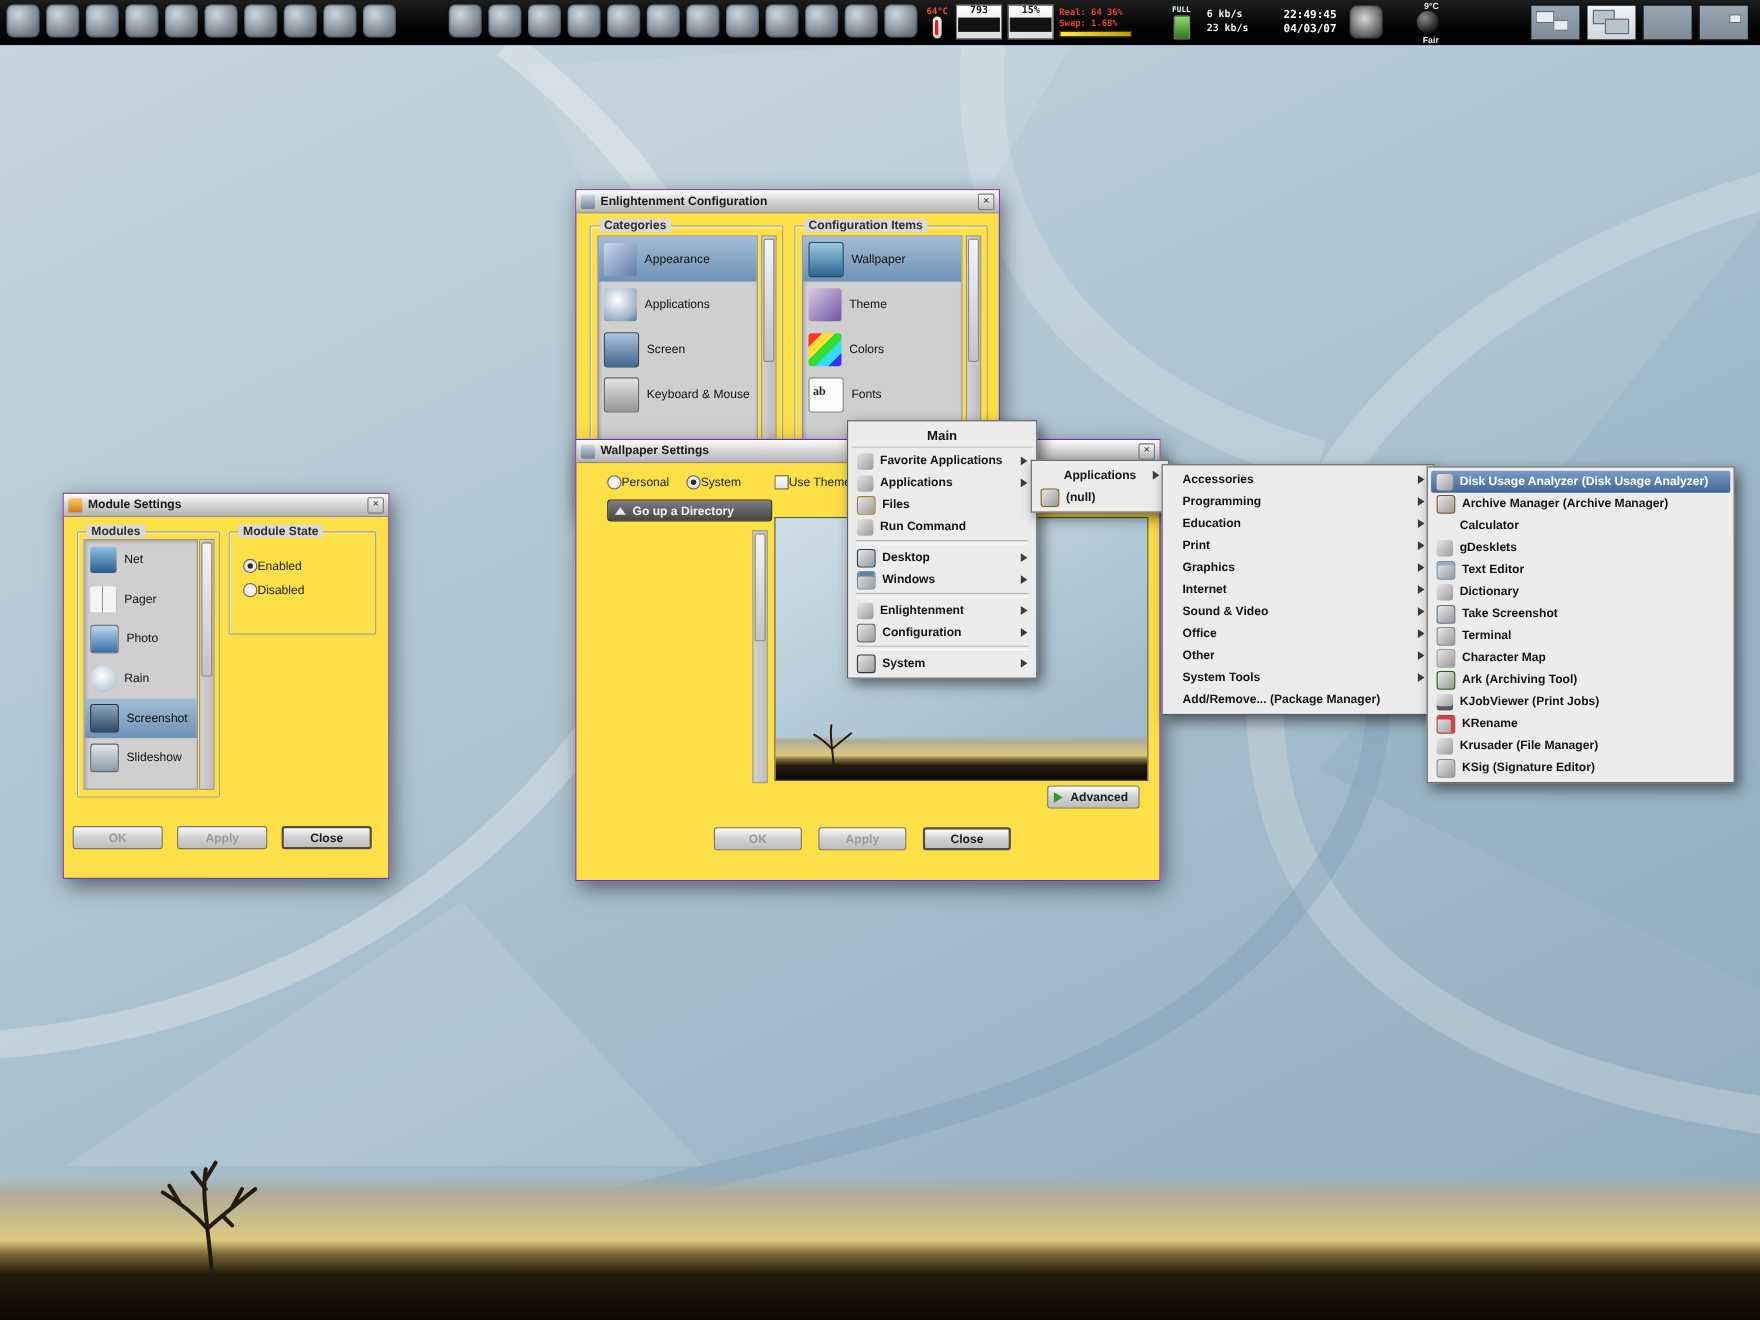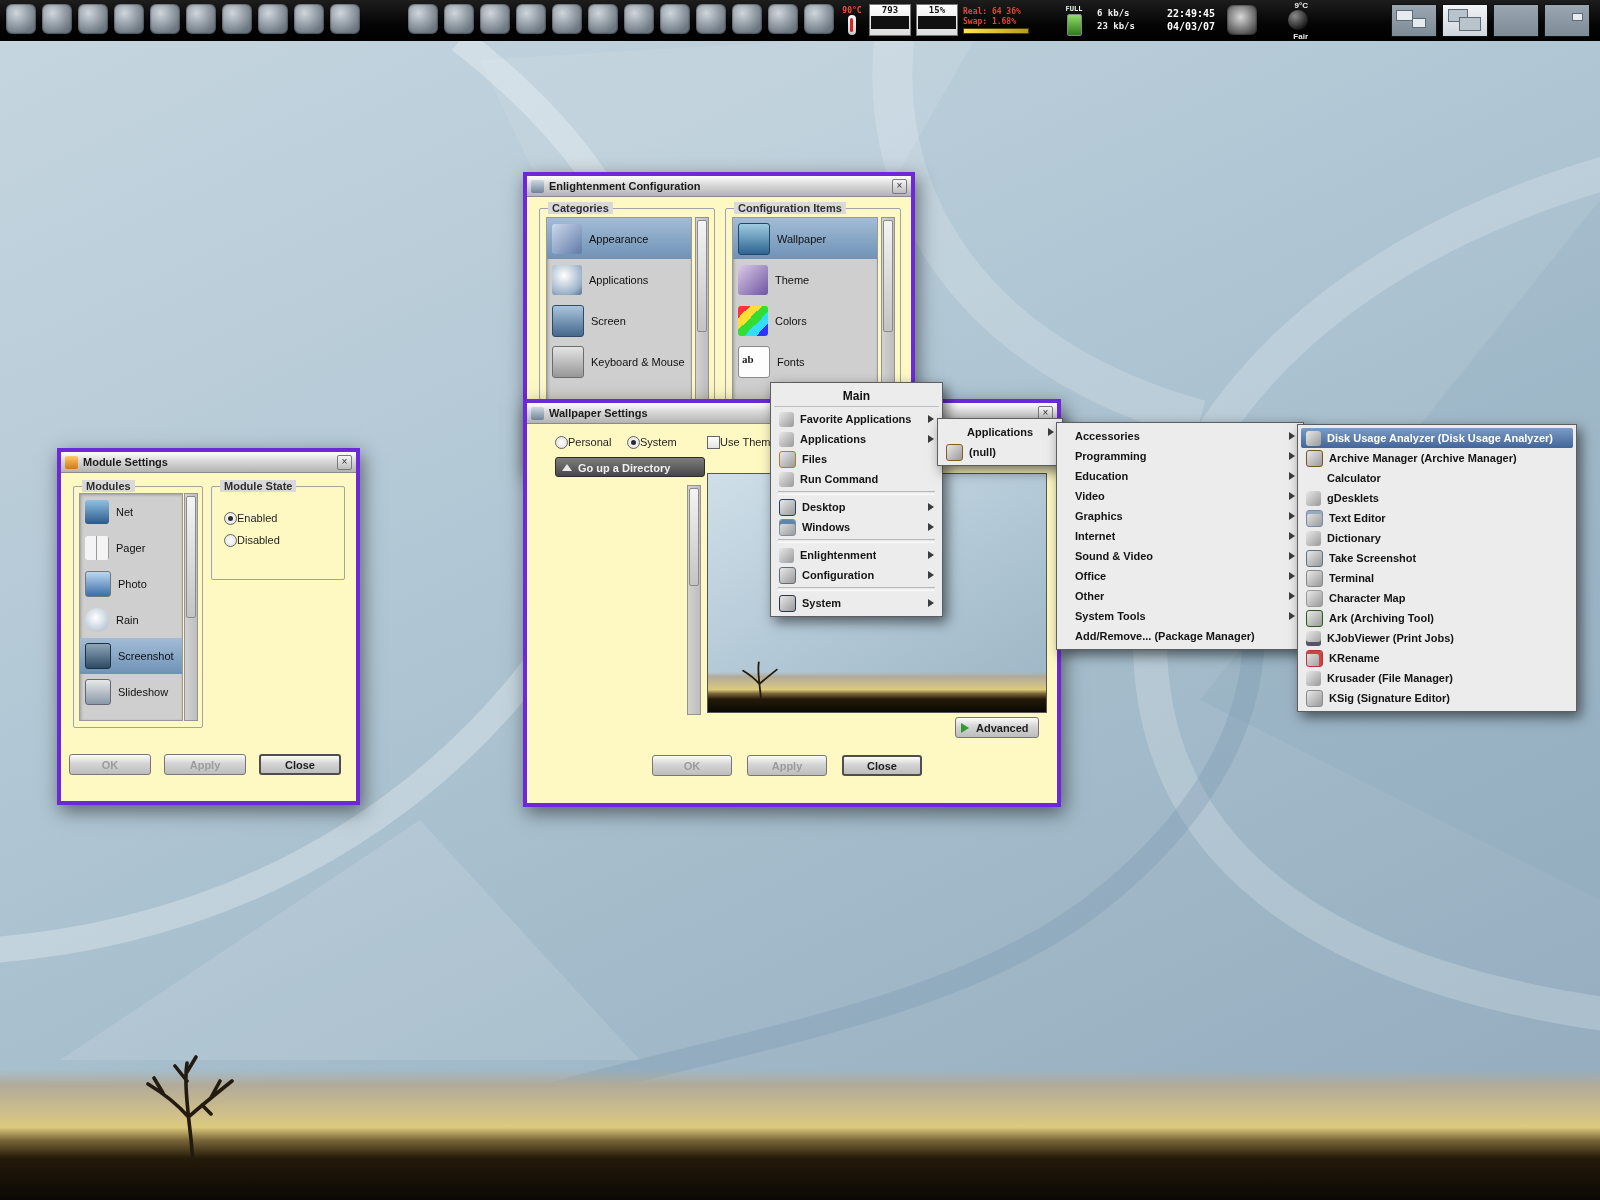--- a/index.html
+++ b/index.html
@@ -37,21 +37,21 @@
   .netg{width:58px;color:#f2f2f2;font:bold 9px "DejaVu Sans Mono",monospace;line-height:13px;text-align:left}
   .clockg{width:62px;color:#fff;font:bold 10px "DejaVu Sans Mono",monospace;line-height:13px;text-align:center}
   #weather{position:absolute;left:1264px;top:1px;width:44px;text-align:right;color:#eee;font:bold 8px "Liberation Sans",sans-serif}
   .w-ball{display:inline-block;width:20px;height:20px;border-radius:50%;background:radial-gradient(circle at 35% 30%,#8a8a8a,#151515 75%)}
   #pager{position:absolute;right:10px;top:4px;display:flex;gap:5px}
   .pcell{position:relative;width:44px;height:31px;border:1px solid #111;background:linear-gradient(#9aa7b2,#7d8b97);display:inline-block}
   .pcell.active{background:linear-gradient(#f2f4f6,#cfd6db)}
   .pcell i{position:absolute;background:#e6ebef;border:1px solid #5d6a76}
   .pcell.active i{background:#b9c3cc}
   
-  .window{position:absolute;background:#fef9c3;border:4px solid #6d28d9;
+  .window{position:absolute;background:#fde047;border:1px solid #6d28d9;
     box-shadow:3px 6px 18px rgba(0,0,0,.5)}
   .titlebar{height:20px;display:flex;align-items:center;gap:5px;padding:0 4px;
     background:linear-gradient(#ffffff,#d8d8d8 45%,#b3b3b3);border-bottom:1px solid #8a8a8a}
   .win-icon{width:13px;height:13px;border-radius:2px;background:linear-gradient(#cfd9e2,#6f8398)}
   [data-name="module-window-icon"]{background:linear-gradient(#ffc96a,#d07818)}
   .title{font:bold 11px "Liberation Sans",sans-serif;color:#1a1a1a;white-space:nowrap}
   .close-btn{margin-left:auto;width:13px;height:13px;border:1px solid #7a7a7a;border-radius:2px;
     background:linear-gradient(#f6f6f6,#bdbdbd);font:10px/12px "Liberation Sans",sans-serif;
     text-align:center;color:#333;cursor:default}
   .frame{position:absolute;border:1px solid #a3a3a3;border-radius:2px;box-shadow:inset 1px 1px 0 #f2f2f2}
@@ -190,21 +190,21 @@
       <span class="dock-icon" data-name="dock-icon"></span>
       <span class="dock-icon" data-name="dock-icon"></span>
       <span class="dock-icon" data-name="dock-icon"></span>
       <span class="dock-icon" data-name="dock-icon"></span>
       <span class="dock-icon" data-name="dock-icon"></span>
       <span class="dock-icon" data-name="dock-icon"></span>
       <span class="dock-icon" data-name="dock-icon"></span>
   </div>
   <div id="monitors" data-name="system-monitors">
     <div class="therm" data-name="thermometer-gadget">
-      <span class="temp-text" data-name="cpu-temp-readout">90°C</span>
+      <span class="temp-text" data-name="cpu-temp-readout">64°C</span>
       <span class="therm-icon" data-name="thermometer-icon"></span>
     </div>
     <div class="gauge" data-name="cpu-frequency-gadget">
       <span data-name="cpu-frequency-readout">793</span>
       <div class="gauge-graph" data-name="cpu-graph"></div>
     </div>
     <div class="gauge" data-name="cpu-load-gadget">
       <span data-name="cpu-load-readout">15%</span>
       <div class="gauge-graph" data-name="load-graph"></div>
     </div>
@@ -473,21 +473,21 @@
         <span class="mi-label">Programming</span>
         <span class="arrow" data-name="submenu-arrow-icon"></span>
       </div>
       <div class="menu-item" data-name="menu-item">
         <span class="mi no-icon" data-name="menu-item-icon" style="flex-basis:4px;width:4px"></span>
         <span class="mi-label">Education</span>
         <span class="arrow" data-name="submenu-arrow-icon"></span>
       </div>
       <div class="menu-item" data-name="menu-item">
         <span class="mi no-icon" data-name="menu-item-icon" style="flex-basis:4px;width:4px"></span>
-        <span class="mi-label">Video</span>
+        <span class="mi-label">Print</span>
         <span class="arrow" data-name="submenu-arrow-icon"></span>
       </div>
       <div class="menu-item" data-name="menu-item">
         <span class="mi no-icon" data-name="menu-item-icon" style="flex-basis:4px;width:4px"></span>
         <span class="mi-label">Graphics</span>
         <span class="arrow" data-name="submenu-arrow-icon"></span>
       </div>
       <div class="menu-item" data-name="menu-item">
         <span class="mi no-icon" data-name="menu-item-icon" style="flex-basis:4px;width:4px"></span>
         <span class="mi-label">Internet</span>

